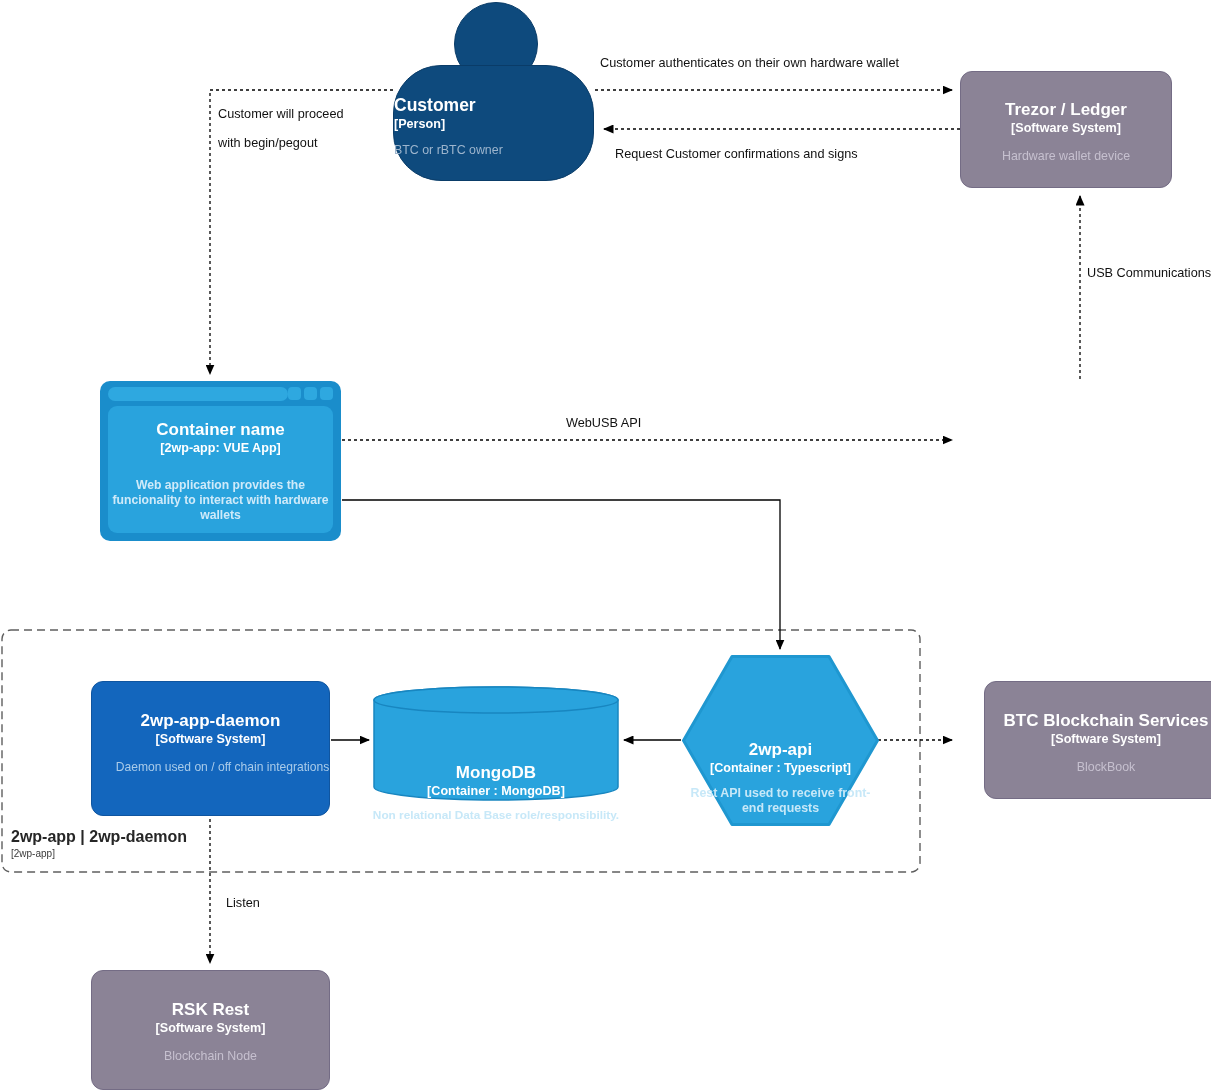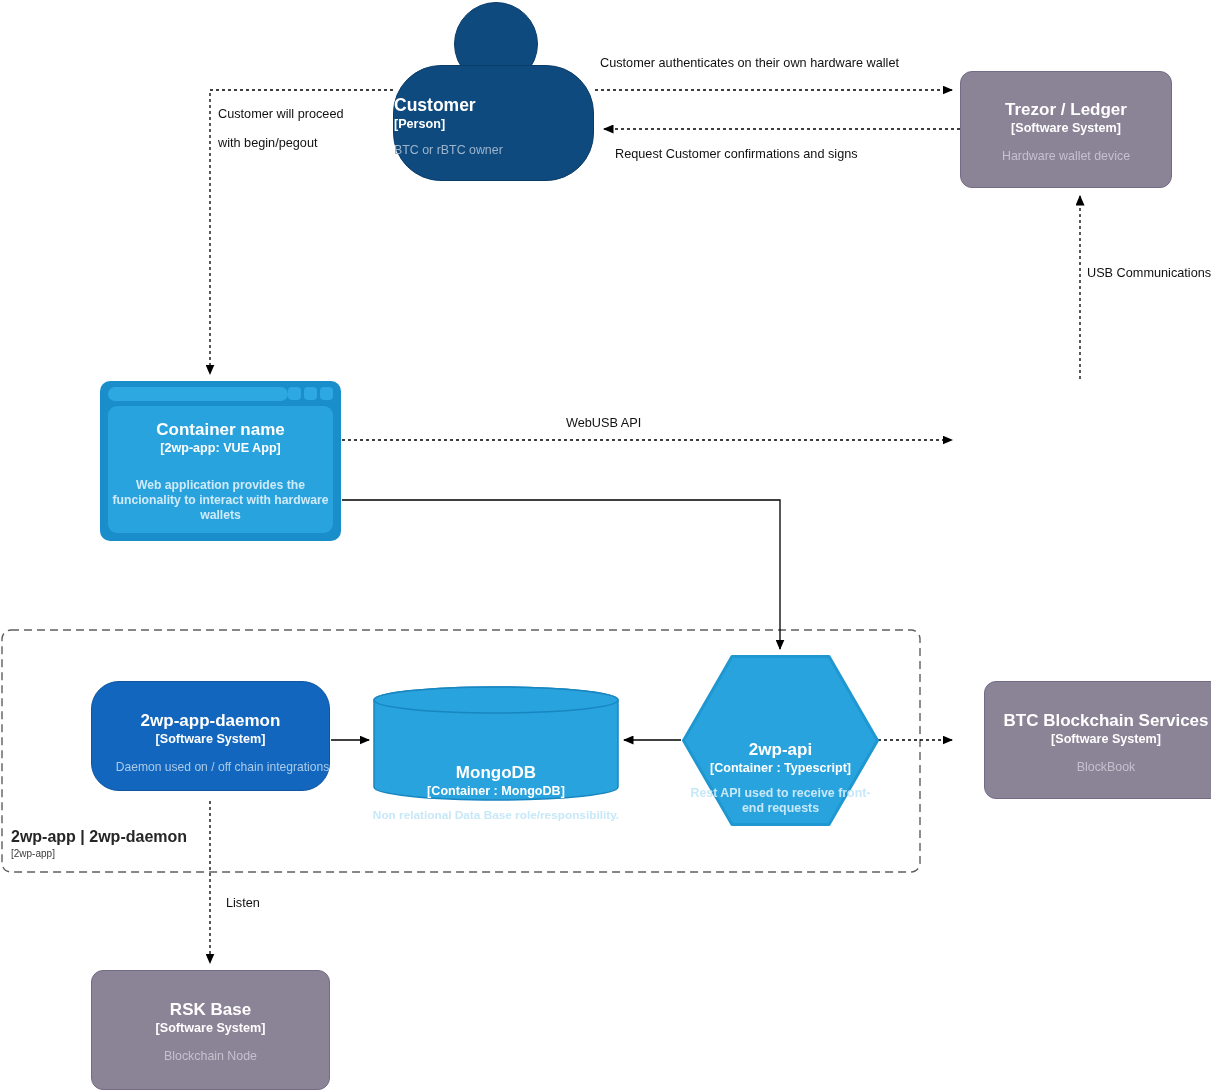--- a/index.html
+++ b/index.html
@@ -135,21 +135,21 @@
     <div class="browser-btn" style="right:24px;"></div>
     <div class="browser-btn" style="right:8px;"></div>
     <div class="browser-inner">
       <div class="node-title">Container name</div>
       <div class="node-type">[2wp-app: VUE App]</div>
       <div class="node-desc">Web application provides the funcionality to interact with hardware wallets</div>
     </div>
   </div>
 
 
-  <div class="node blue-box" style="left:91px;top:681px;width:239px;height:110px;border-radius:28px;">
+  <div class="node blue-box" style="left:91px;top:681px;width:239px;height:135px;">
     <div class="node-title">2wp-app-daemon</div>
     <div class="node-type">[Software System]</div>
     <div class="node-desc" style="font-size:12.1px;">Daemon used on / off chain integrations</div>
   </div>
 
   <svg class="layer" style="left:373px;top:686px;" width="246" height="116" viewBox="0 0 246 116">
     <path d="M1 14 A122 13 0 0 1 245 14 L245 101 A122 13 0 0 1 1 101 Z" fill="#29a3dd" stroke="#1886c0" stroke-width="1.5"></path>
     <ellipse cx="123" cy="14" rx="122" ry="13" fill="#29a3dd" stroke="#1886c0" stroke-width="1.5"></ellipse>
   </svg>
   <div class="shape-text" style="left:373px;top:686px;width:246px;height:114px;padding-top:36px;">
@@ -167,18 +167,18 @@
     <div class="node-desc lightblue-desc" style="width:182px;margin-top:10px;">Rest API used to receive front-end requests</div>
   </div>
 
   <div class="node gray-box" style="left:984px;top:681px;width:244px;height:118px;padding-top:28px;">
     <div class="node-title">BTC Blockchain Services</div>
     <div class="node-type">[Software System]</div>
     <div class="node-desc">BlockBook</div>
   </div>
 
   <div class="node gray-box" style="left:91px;top:970px;width:239px;height:120px;padding-top:28px;">
-    <div class="node-title">RSK Base</div>
+    <div class="node-title">RSK Rest</div>
     <div class="node-type">[Software System]</div>
     <div class="node-desc">Blockchain Node</div>
   </div>
 
 </div>
 
 </body></html>

